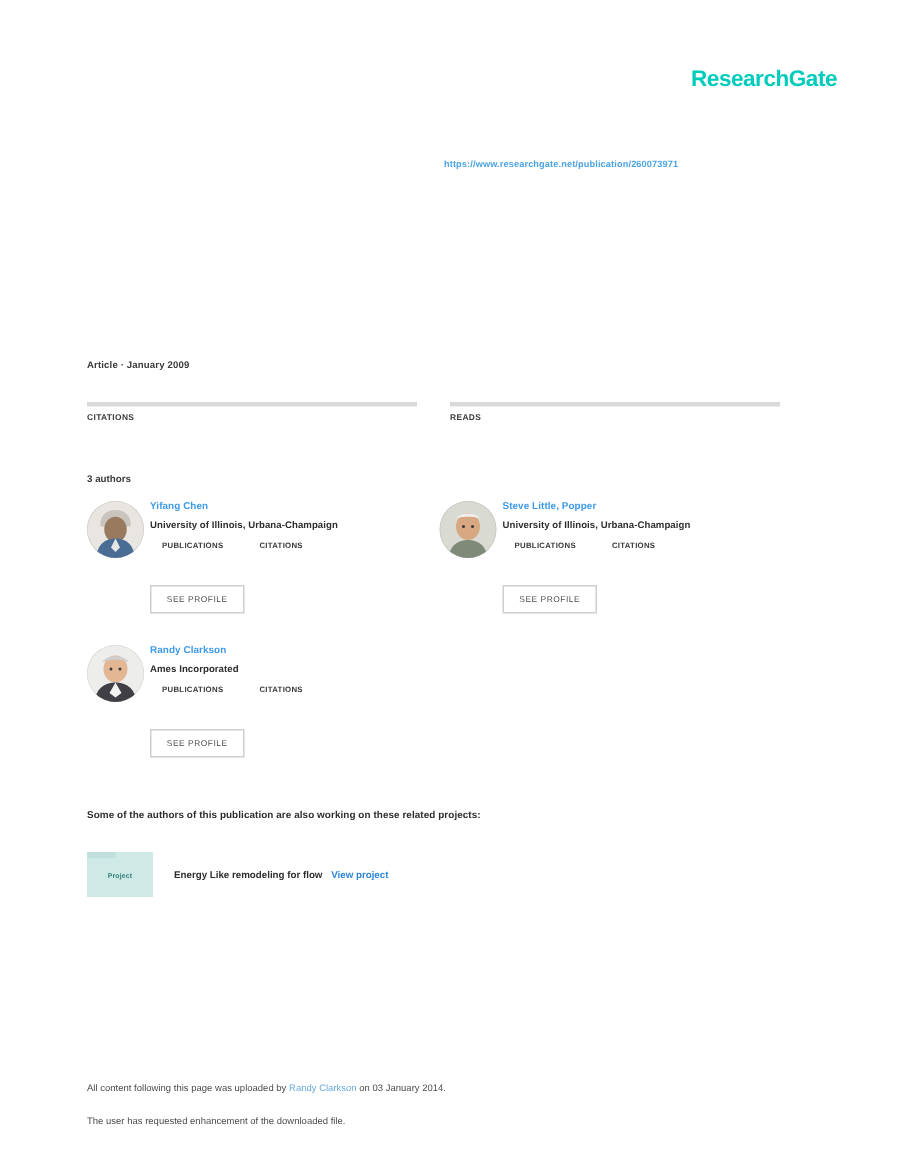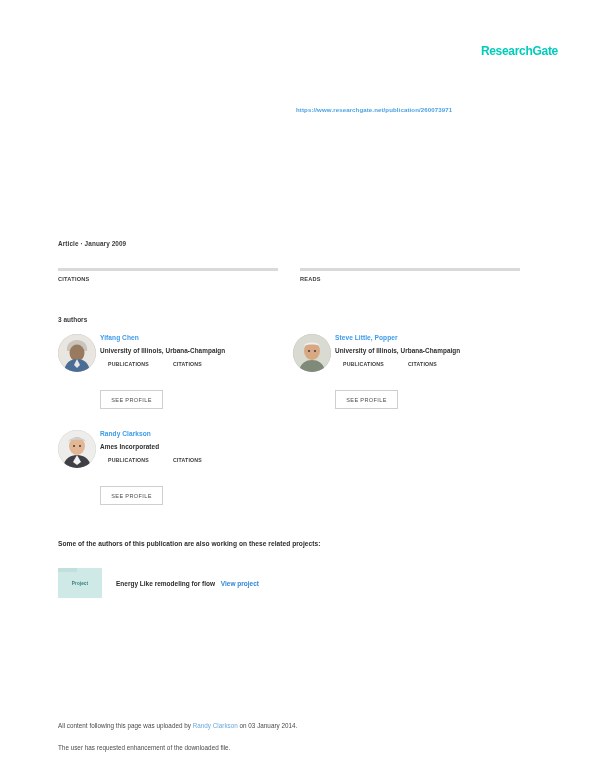--- a/index.html
+++ b/index.html
@@ -21,21 +21,21 @@
     inset: 0;
     width: 600px;
     height: 776px;
   }
 
   
   .brand {
     position: absolute;
     top: 45px;
     right: 42px;
-    font-size: 12px;
+    font-size: 15px;
     font-weight: bold;
     letter-spacing: -0.3px;
     color: #00ccbb;
     line-height: 1;
   }
 
   
   .url-line {
     position: absolute;
     top: 106px;

